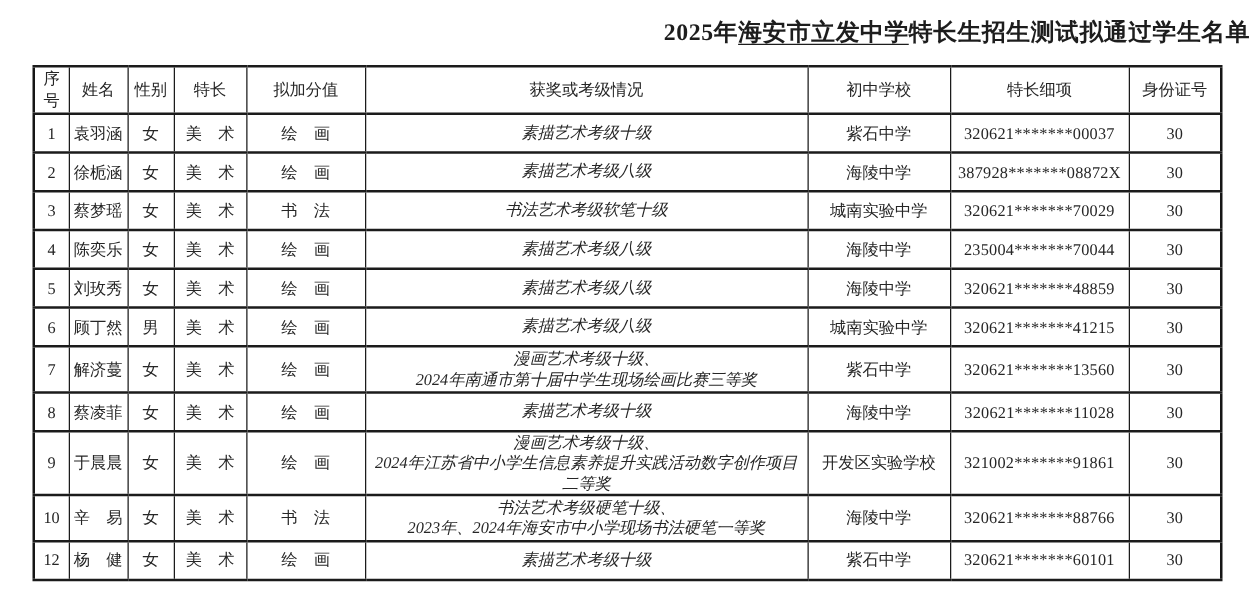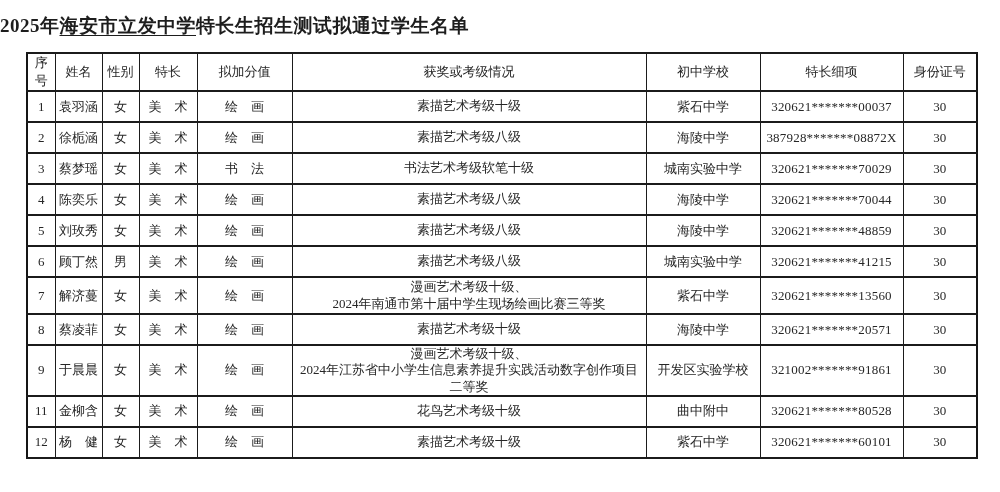--- a/index.html
+++ b/index.html
@@ -4,21 +4,21 @@
 <style>
   html,body { margin:0; padding:0; }
   body {
     width:1000px; height:492px;
     background:#ffffff;
     font-family:"Liberation Serif","DejaVu Serif",serif;
     color:#222;
     overflow:hidden;
   }
   .page-title {
-    text-align:left;
+    text-align:right;
     padding-top:13px;
     font-size:19px;
     font-weight:bold;
     letter-spacing:0.5px;
     color:#1d1d1d;
   }
   .page-title .underlined {
     text-decoration:underline;
     text-underline-offset:3px;
   }
@@ -37,21 +37,21 @@
     vertical-align:middle;
     font-size:13px;
     font-weight:normal;
     padding:0 2px;
     color:#262626;
     overflow:hidden;
   }
   .roster thead tr { height:36px; }
   .roster tr.row-single { height:31px; }
   .roster tr.row-tall { height:37px; }
-  .cell-award { white-space:pre-line; line-height:1.25; }
+  .cell-award { white-space:pre-line; line-height:1.25;font-style:italic; }
   .cell-id { letter-spacing:0.2px; }
 </style>
 </head>
 <body>
 
 <div class="page-title">
   <span>2025年</span><span class="underlined">海安市立发中学</span><span>特长生招生测试拟通过学生名单</span>
 </div>
 
 <table class="roster">
@@ -114,21 +114,21 @@
       <td>30</td>
     </tr>
     <tr class="row-single">
       <td>4</td>
       <td>陈奕乐</td>
       <td>女</td>
       <td>美　术</td>
       <td>绘　画</td>
       <td class="cell-award">素描艺术考级八级</td>
       <td>海陵中学</td>
-      <td class="cell-id">320621*******70044</td>
+      <td class="cell-id">235004*******70044</td>
       <td>30</td>
     </tr>
     <tr class="row-single">
       <td>5</td>
       <td>刘玫秀</td>
       <td>女</td>
       <td>美　术</td>
       <td>绘　画</td>
       <td class="cell-award">素描艺术考级八级</td>
       <td>海陵中学</td>
@@ -159,44 +159,45 @@
       <td>30</td>
     </tr>
     <tr class="row-single">
       <td>8</td>
       <td>蔡凌菲</td>
       <td>女</td>
       <td>美　术</td>
       <td>绘　画</td>
       <td class="cell-award">素描艺术考级十级</td>
       <td>海陵中学</td>
-      <td class="cell-id">320621*******20571</td>
+      <td class="cell-id">320621*******11028</td>
       <td>30</td>
     </tr>
     <tr class="row-tall">
       <td>9</td>
       <td>于晨晨</td>
       <td>女</td>
       <td>美　术</td>
       <td>绘　画</td>
       <td class="cell-award">漫画艺术考级十级、
 2024年江苏省中小学生信息素养提升实践活动数字创作项目二等奖</td>
       <td>开发区实验学校</td>
       <td class="cell-id">321002*******91861</td>
       <td>30</td>
     </tr>
-    <tr class="row-single">
-      <td>11</td>
-      <td>金柳含</td>
-      <td>女</td>
-      <td>美　术</td>
-      <td>绘　画</td>
-      <td class="cell-award">花鸟艺术考级十级</td>
-      <td>曲中附中</td>
-      <td class="cell-id">320621*******80528</td>
+    <tr class="row-tall">
+      <td>10</td>
+      <td>辛　易</td>
+      <td>女</td>
+      <td>美　术</td>
+      <td>书　法</td>
+      <td class="cell-award">书法艺术考级硬笔十级、
+2023年、2024年海安市中小学现场书法硬笔一等奖</td>
+      <td>海陵中学</td>
+      <td class="cell-id">320621*******88766</td>
       <td>30</td>
     </tr>
     <tr class="row-single">
       <td>12</td>
       <td>杨　健</td>
       <td>女</td>
       <td>美　术</td>
       <td>绘　画</td>
       <td class="cell-award">素描艺术考级十级</td>
       <td>紫石中学</td>

